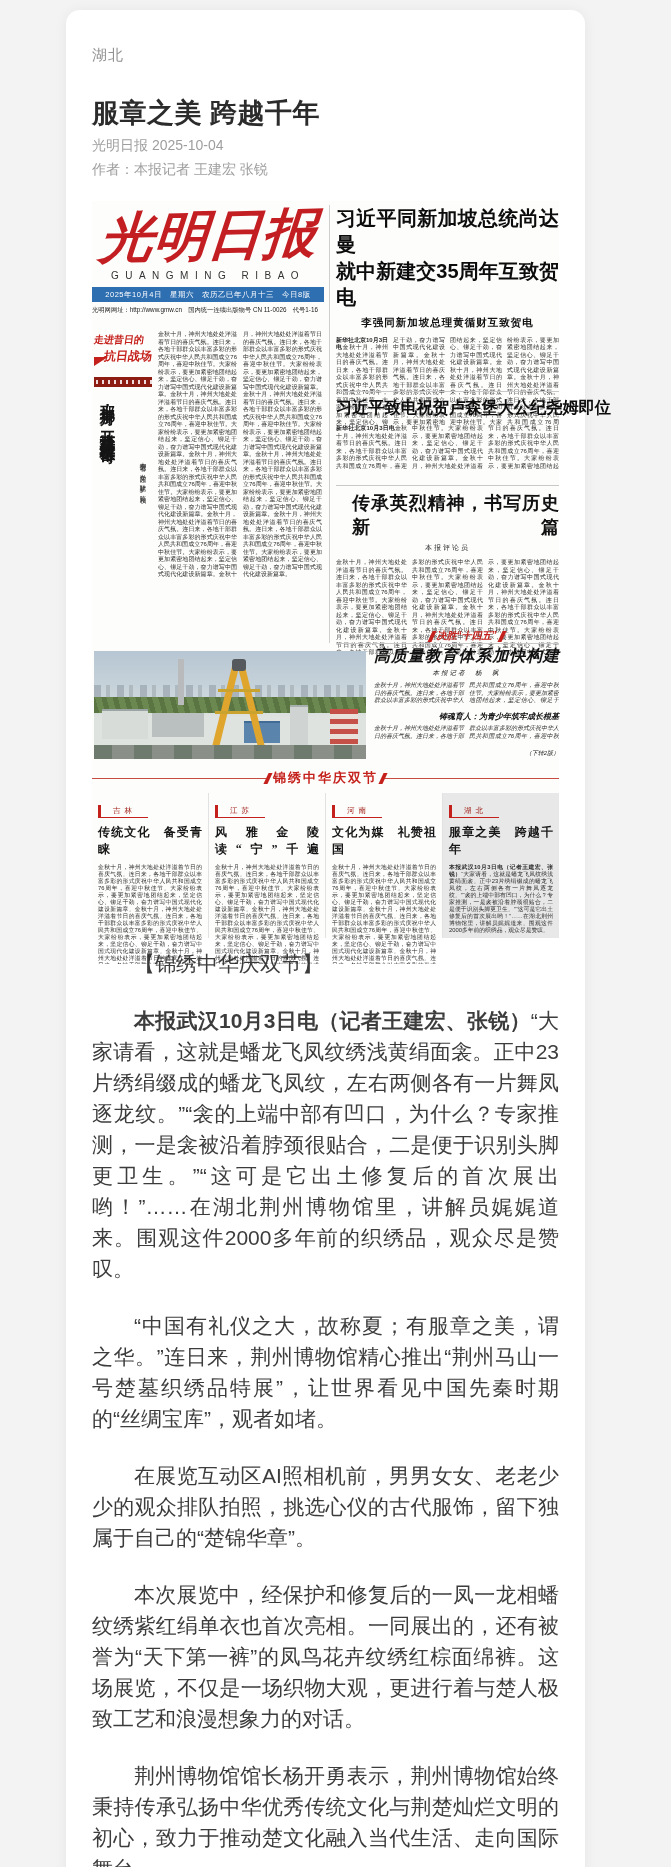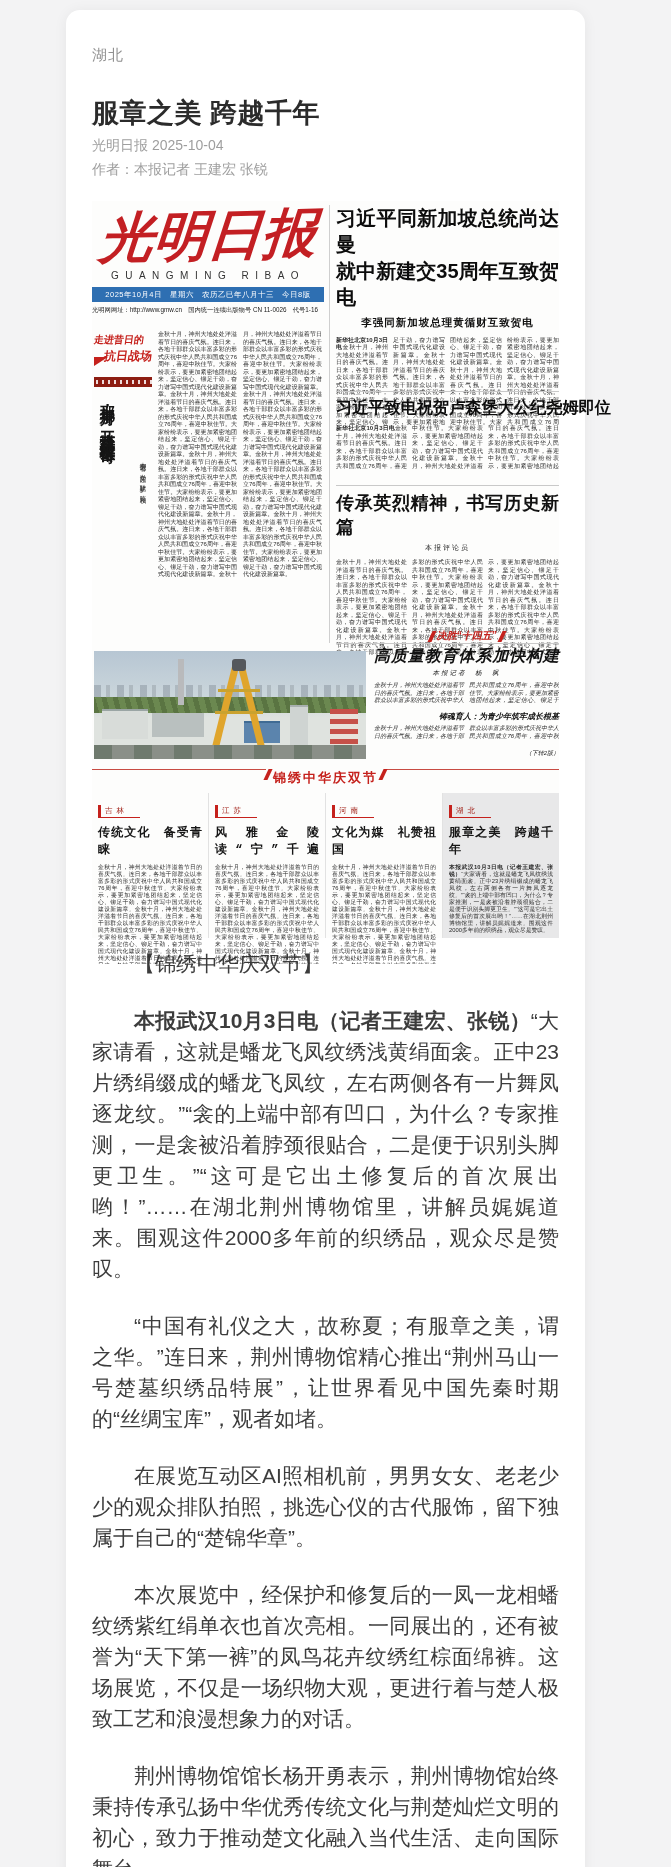--- a/index.html
+++ b/index.html
@@ -28,21 +28,21 @@
   .np-sg-h{font-size:20px;font-weight:bold;line-height:1.32;color:#0c0c0c;
     text-align:justify;text-align-last:justify;}
   .np-sg-sub{margin-top:5px;font-size:10.5px;font-weight:bold;text-align:center;letter-spacing:1px;color:#111;}
   .np-sg-body{margin-top:7px;height:92px;column-count:4;column-gap:5px;}
   .np-hr{left:244px;width:223px;height:1px;background:#c9c9c9;}
   .np-lux{left:244px;top:196px;width:223px;}
   .np-lux-h{font-size:16.5px;font-weight:bold;color:#0c0c0c;text-align:justify;text-align-last:justify;white-space:nowrap;transform:scaleX(.98);transform-origin:left;}
   .np-lux-body{margin-top:6px;height:52px;column-count:3;column-gap:5px;}
   .np-cc{left:244px;top:290px;width:223px;}
   .np-cc-h{font-family:Liberation Sans, sans-serif;font-size:18px;font-weight:bold;color:#111;
-    text-align:justify;text-align-last:justify;}
+    text-align:justify;text-align-last:justify;margin-left:16px;}
   .np-cc-by{margin-top:4px;font-size:7px;text-align:center;color:#222;letter-spacing:2px;}
   .np-cc-body{margin-top:6px;height:102px;column-count:3;column-gap:5px;}
   .np-edu{left:282px;top:428px;width:185px;font-style:italic;}
   .np-edu-label{display:flex;align-items:center;justify-content:center;gap:3px;
     color:#c5211c;font-size:10px;font-weight:bold;}
   .slash{display:inline-block;width:4px;height:11px;background:#c5211c;transform:skewX(-25deg);}
   .np-edu-h{margin-top:3px;font-family:"Liberation Serif",serif;font-size:16px;font-weight:bold;
     color:#111;text-align:justify;text-align-last:justify;}
   .np-edu-by{margin-top:2px;font-size:6.5px;text-align:center;color:#222;letter-spacing:2px;}
   .np-edu-b1{margin-top:4px;height:26px;column-count:2;column-gap:5px;}
@@ -81,30 +81,30 @@
   .ph-fg{left:0;bottom:0;width:272px;height:14px;background:#8a8f88;
     background-image:repeating-linear-gradient(90deg,#6f7a6e 0 18px,#8a8f88 18px 40px);}
   .ph-frame{left:112px;top:8px;width:66px;height:88px;}
   .ph-leg{position:absolute;top:6px;width:7px;height:84px;background:#e0a52c;}
   .ph-leg-l{left:16px;transform:rotate(14deg);}
   .ph-leg-r{left:42px;transform:rotate(-14deg);}
   .ph-cross{position:absolute;left:12px;width:42px;height:3px;background:#caa22e;}
   .ph-cross1{top:30px;}.ph-cross2{top:52px;width:48px;left:9px;}
   .ph-wheel{position:absolute;left:26px;top:0;width:14px;height:12px;background:#55585c;border-radius:3px;}
   
-  .np-banner{left:0;top:568px;width:467px;display:flex;}
+  .np-banner{left:0;top:568px;width:467px;display:flex;align-items:center;}
   .bl{flex:1;height:1px;background:#c84b42;}
   .np-banner-text{color:#c5211c;font-weight:bold;font-size:13px;letter-spacing:2px;margin:0 3px;}
   .np-cols{left:0;top:592px;width:467px;height:145px;display:flex;}
   .np-col{flex:1;padding:6px 6px 0;box-sizing:border-box;}
   .np-col + .np-col{border-left:1px solid #e2e2e2;}
   .np-col.hl{background:#e8e8e9;}
   .np-col-label{display:inline-block;font-family:"Liberation Serif",serif;font-size:7.5px;color:#a2231a;
-    border-left:3px solid #c5211c;border-bottom:1px solid #c5211c;padding:1px 12px 1px 4px;letter-spacing:4px;}
-  .np-col-h{margin-top:6px;font-family:Liberation Mono, monospace;font-weight:bold;font-size:12px;
+    border-left:3px solid #c5211c;border-bottom:1px solid #c5211c;padding:1px 12px 1px 12px;letter-spacing:4px;}
+  .np-col-h{margin-top:6px;font-family:Liberation Serif, serif;font-weight:bold;font-size:12px;
     color:#161616;text-align:justify;text-align-last:justify;}
   .np-col-body{margin-top:6px;height:100px;font-size:5.8px;line-height:7px;}
   
   .article{margin-top:10px;color:#3c3c3c;}
   .article p{font-size:21px;line-height:31px;margin:26px 0 0;text-align:justify;text-indent:2em;}
   .article p.tag{font-weight:normal;margin-top:0;}
   .article strong{font-weight:bold;}
 </style>
 </head>
 <body>

